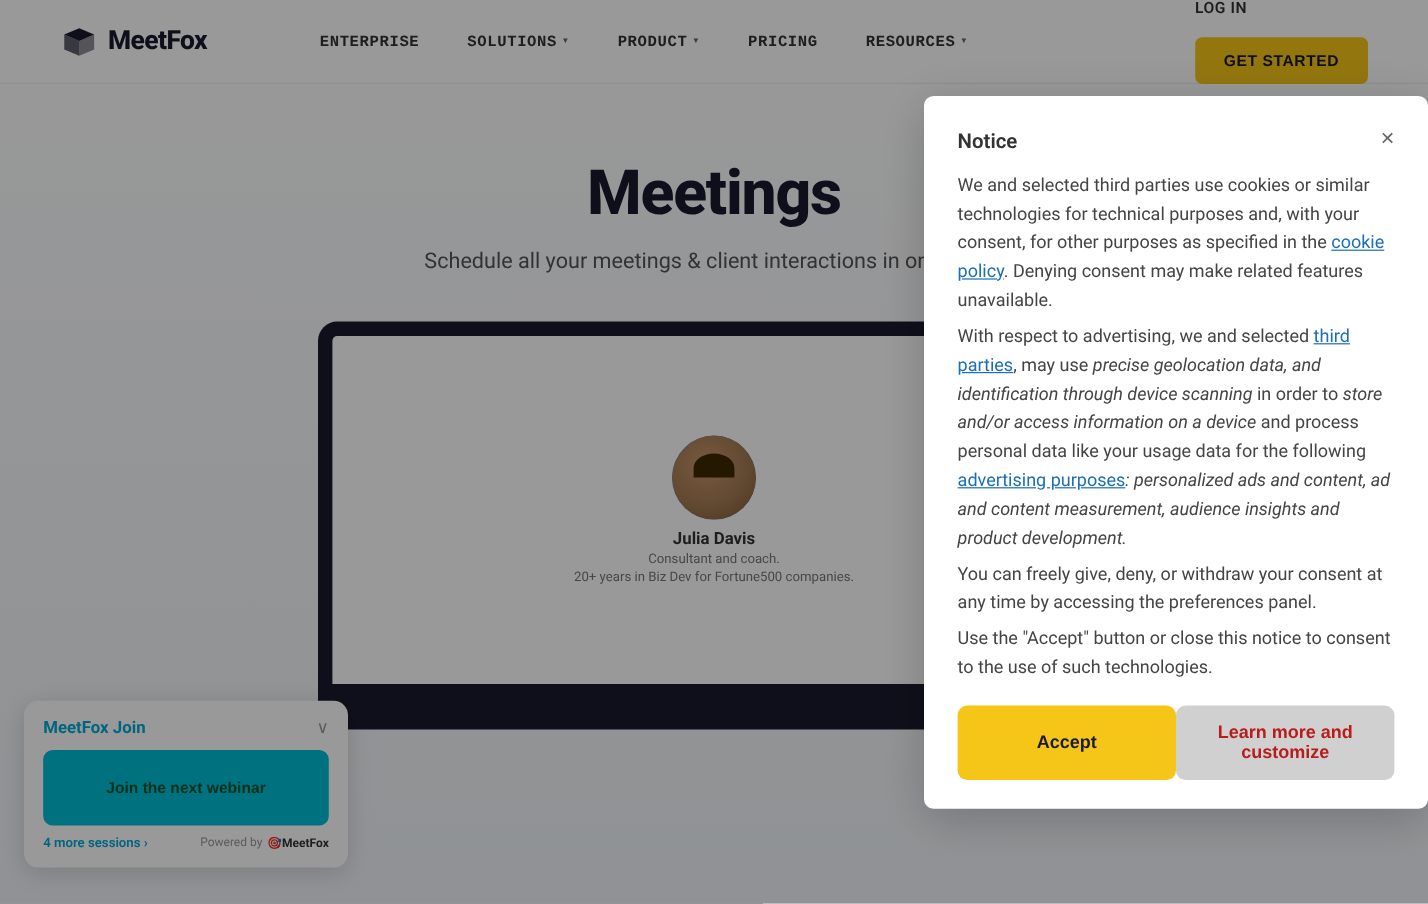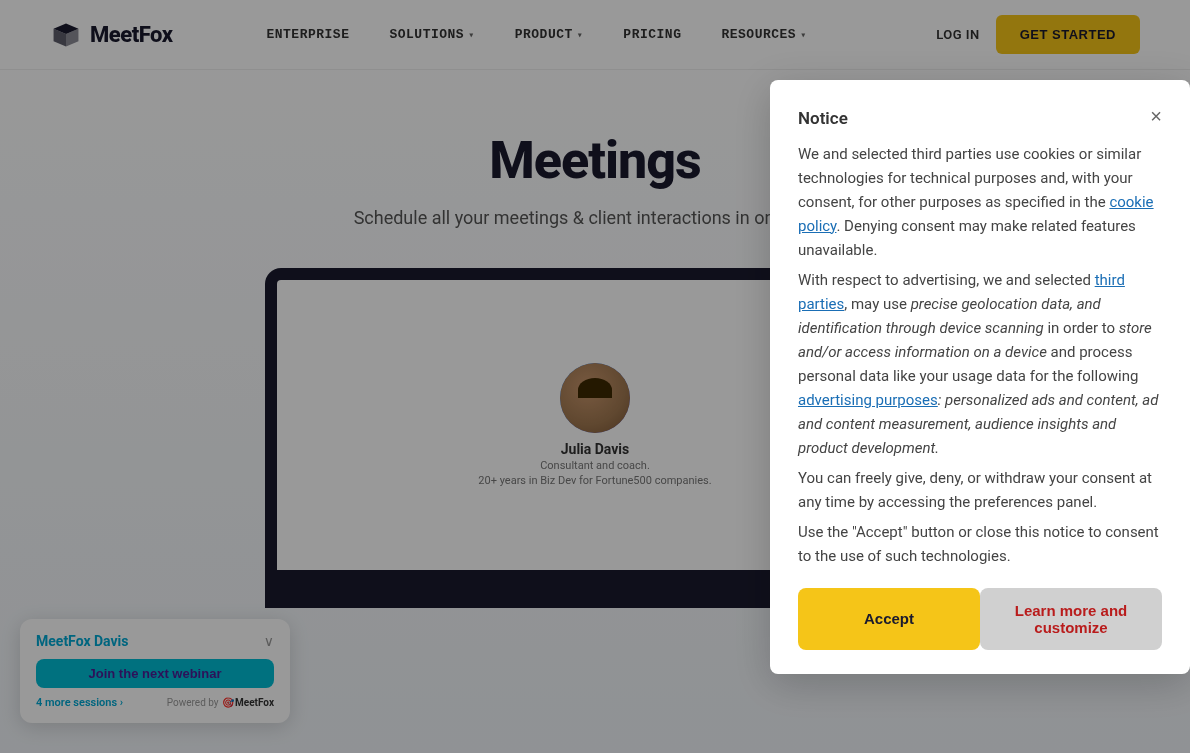--- a/index.html
+++ b/index.html
@@ -14,21 +14,21 @@
     .nav-logo { display: flex; align-items: center; gap: 8px; text-decoration: none; }
     .nav-logo-text { font-size: 22px; font-weight: 800; color: #1a1a2e; letter-spacing: -0.5px; }
     .nav-logo-icon { width: 32px; height: 28px; }
     .nav-links { display: flex; align-items: center; gap: 12px; margin-left: 80px; font-family: Liberation Mono, monospace; }
     .nav-link {
       font-size: 13px; font-weight: 600; color: #333; text-decoration: none;
       padding: 8px 14px; border-radius: 4px; display: flex; align-items: center; gap: 4px;
       text-transform: uppercase; letter-spacing: 0.5px;
     }
     .nav-link .chevron { font-size: 10px; color: #666; }
-    .nav-right { margin-left: auto; display: flex; align-items: center; gap: 16px; }
+    .nav-right { margin-left: auto; display: flex; align-items: flex-start; gap: 16px; flex-direction: column; }
     .nav-login { font-size: 13px; font-weight: 600; color: #333; text-decoration: none; text-transform: uppercase; letter-spacing: 0.5px; }
     .nav-cta {
       background: #f5c518; color: #1a1a2e; font-weight: 800;
       font-size: 13px; padding: 12px 24px; border-radius: 6px;
       text-decoration: none; text-transform: uppercase; letter-spacing: 0.5px;
       border: none; cursor: pointer;
     }
 
     
     .main {
@@ -98,22 +98,22 @@
       position: absolute; left: 20px; bottom: 30px; z-index: 10;
       background: #fff; border-radius: 12px; padding: 14px 16px;
       box-shadow: 0 4px 20px rgba(0,0,0,0.15); width: 270px;
     }
     .webinar-header {
       display: flex; justify-content: space-between; align-items: center; margin-bottom: 10px;
     }
     .webinar-title { font-size: 14px; font-weight: 700; color: #00a9d4; }
     .webinar-chevron { color: #999; font-size: 14px; }
     .webinar-btn {
-      background: #00bcd4; color: #4c1d95; font-weight: 700; font-size: 13px;
-      padding: 7px; border-radius: 8px; width: 100%; border: none; cursor: pointer;
+      background: #00bcd4; color: #14532d; font-weight: 700; font-size: 13px;
+      padding: 24px; border-radius: 8px; width: 100%; border: none; cursor: pointer;
       text-align: center;
     }
     .webinar-footer {
       display: flex; justify-content: space-between; align-items: center; margin-top: 8px;
     }
     .webinar-sessions { font-size: 11px; color: #00a9d4; font-weight: 600; }
     .powered-by { display: flex; align-items: center; gap: 4px; font-size: 10px; color: #999; }
     .zwebinar-logo { font-size: 10px; font-weight: 700; color: #333; }
 
     
@@ -211,21 +211,21 @@
     </div>
 
     <div class="revain-watermark">
       <div class="revain-r">R</div>
       <span>Revain</span>
     </div>
   </div>
 
   <div class="webinar-widget">
     <div class="webinar-header">
-      <span class="webinar-title">MeetFox Davis</span>
+      <span class="webinar-title">MeetFox Join</span>
       <span class="webinar-chevron">∨</span>
     </div>
     <button class="webinar-btn">Join the next webinar</button>
     <div class="webinar-footer">
       <span class="webinar-sessions">4 more sessions ›</span>
       <div class="powered-by">
         <span>Powered by</span>
         <span class="zwebinar-logo">🎯MeetFox</span>
       </div>
     </div>

